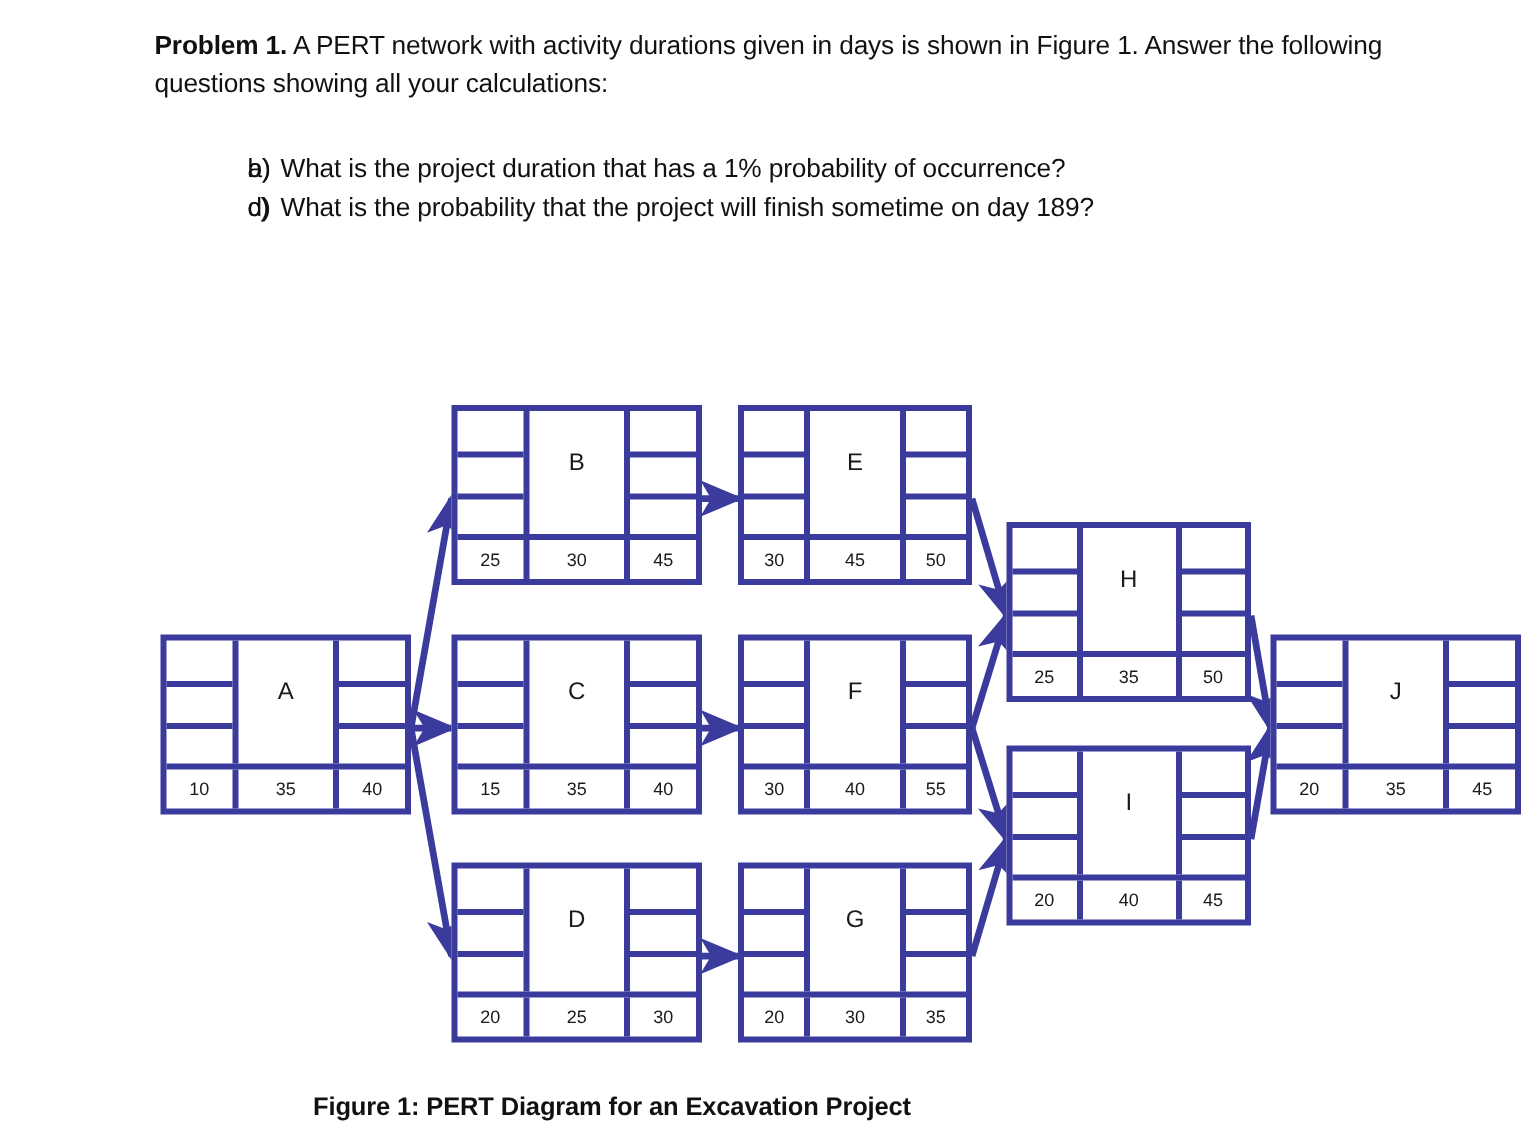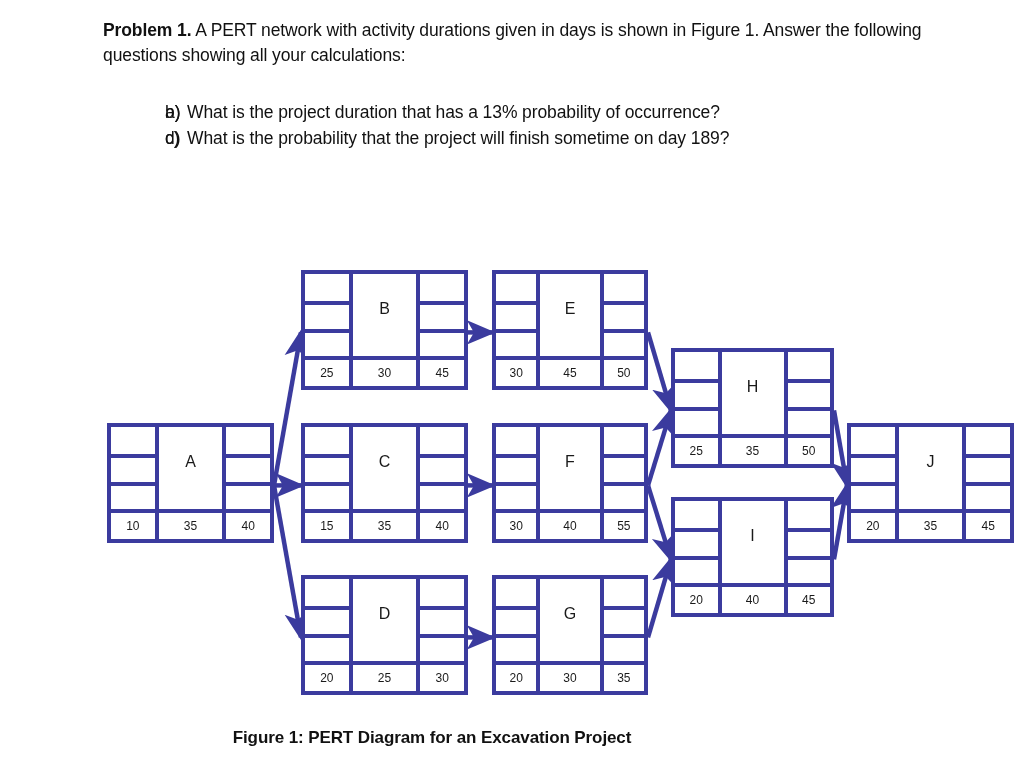--- a/index.html
+++ b/index.html
@@ -132,33 +132,32 @@
   
   #figure-caption {
     position: absolute;
     left: 0;
     top: 728px;
     width: 816px;
     text-align: center;
     font-size: 17px;
     font-weight: bold;
     letter-spacing: -0.1px;
-    padding-left: 24px;
   }
 </style>
 </head>
 <body>
 
 <div id="problem-block">
   <p id="problem-statement"><span class="lead">Problem 1.</span><span> A PERT network with activity durations given in days is shown in Figure 1. Answer the following questions showing all your calculations:</span></p>
 </div>
 
 <ul id="questions">
   <li><span class="marker">a)</span></li>
-  <li><span class="marker">b)</span><span>What is the project duration that has a 13% probability of occurrence?</span></li>
+  <li><span class="marker">b)</span><span>What is the project duration that has a 1% probability of occurrence?</span></li>
   <li><span class="marker">c)</span></li>
   <li><span class="marker">d)</span><span>What is the probability that the project will finish sometime on day 189?</span></li>
 </ul>
 
 <div id="diagram">
   <svg id="edge-layer" width="1024" height="765" xmlns="http://www.w3.org/2000/svg">
     <defs>
       <marker id="arrowhead" markerWidth="7" markerHeight="7" refX="5.6" refY="3" orient="auto">
         <path d="M0,0.3 L6.4,3 L0,5.7 L1.6,3 Z" fill="#3b3b9e"></path>
       </marker>

